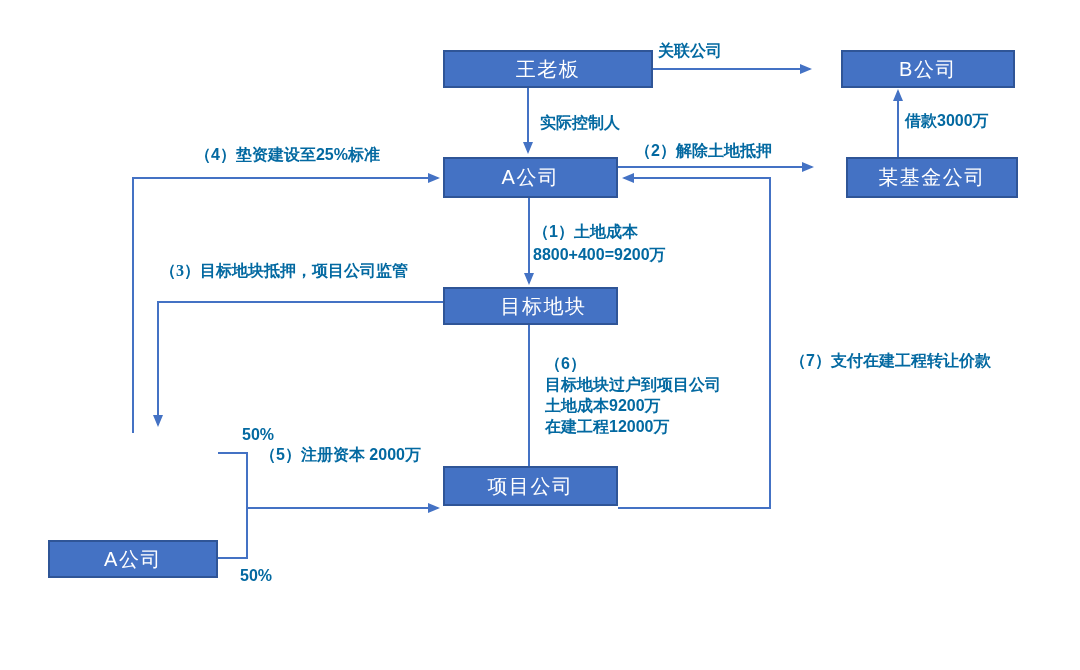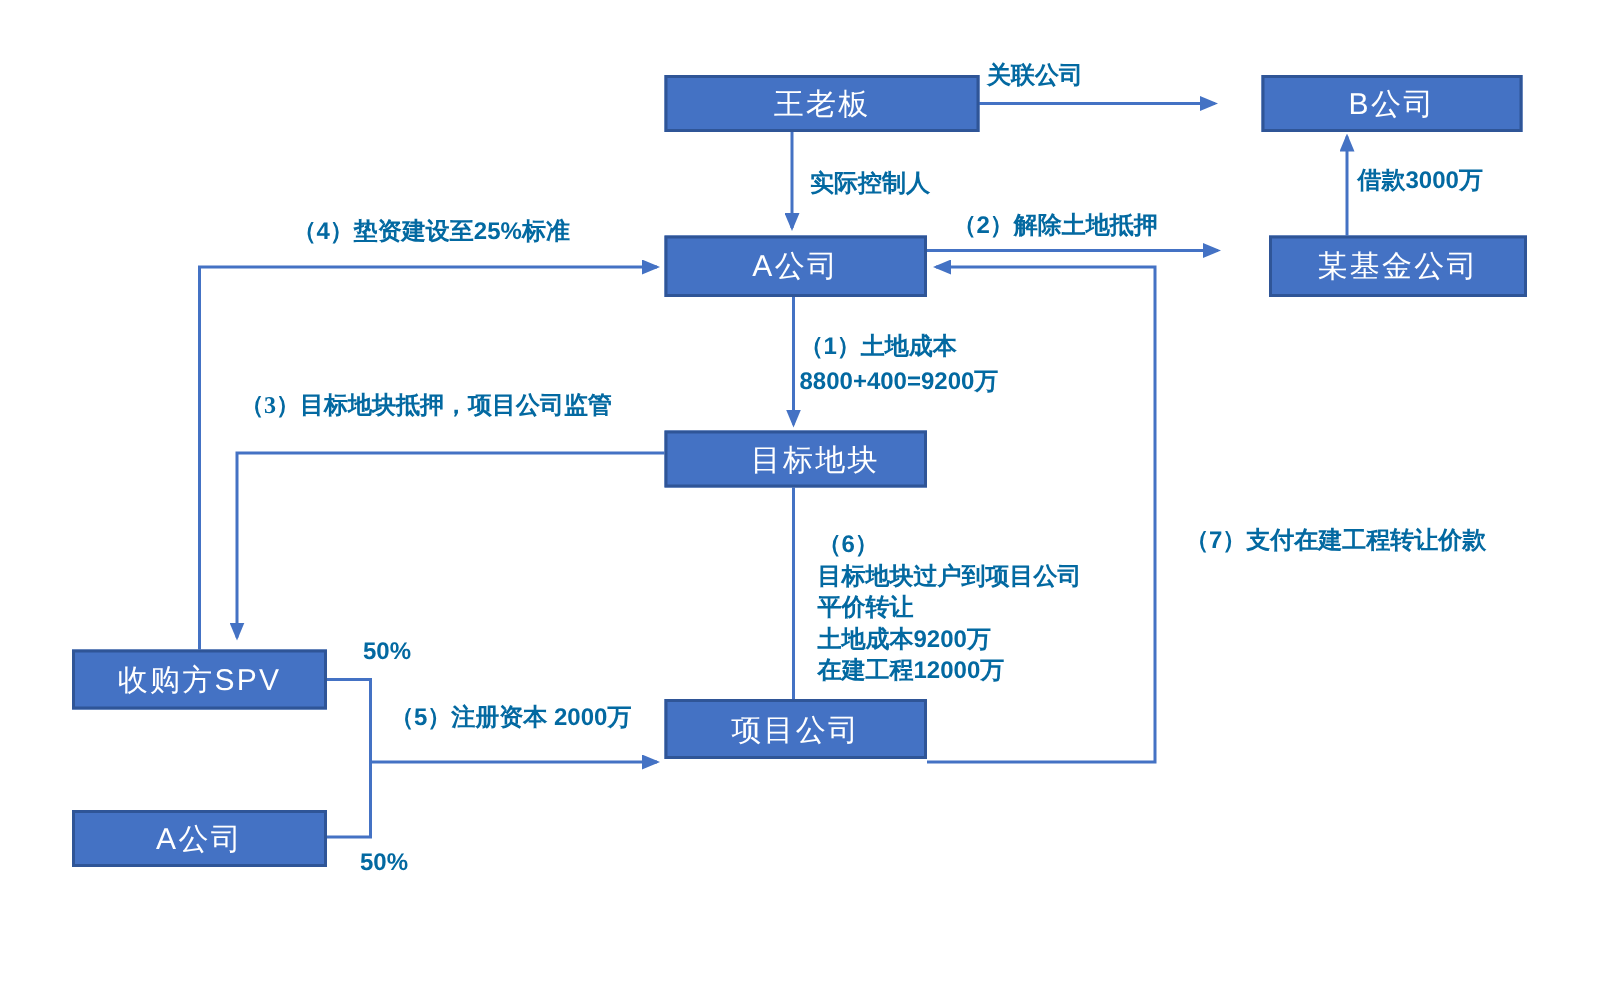--- a/index.html
+++ b/index.html
@@ -50,21 +50,21 @@
   .l-affil   { left: 658px; top: 40px;  }
   .l-ctrl    { left: 540px; top: 112px; }
   .l-loan    { left: 905px; top: 110px; }
   .l-s2      { left: 635px; top: 140px; }
   .l-s4      { left: 195px; top: 144px; }
   .l-s1      { left: 533px; top: 220px; line-height: 23px; }
   .l-s3      { left: 160px; top: 260px; font-family: Liberation Serif, serif; }
   .l-s7      { left: 790px; top: 306px; margin-top: 44px; }
   .l-s6      { left: 545px; top: 353px; }
   .l-pct1    { left: 242px; top: 424px; }
-  .l-s5      { left: 260px; top: 468px; }
+  .l-s5      { left: 260px; top: 444px; }
   .l-pct2    { left: 240px; top: 565px; }
 </style>
 </head>
 <body>
 
 <div class="canvas">
 
   <svg class="connectors" viewBox="0 0 1080 670">
     <defs>
       <marker id="arrowhead" markerUnits="userSpaceOnUse" markerWidth="12" markerHeight="10" refX="10" refY="5" orient="auto">
@@ -97,23 +97,20 @@
   </div>
   <div class="node n-fund">
     <span>某基金公司</span>
   </div>
   <div class="node n-land">
     <span>目标地块</span>
   </div>
   <div class="node n-project">
     <span>项目公司</span>
   </div>
-  <div class="node n-spv">
-    <span>收购方SPV</span>
-  </div>
   <div class="node n-aco2">
     <span>A公司</span>
   </div>
 
   <div class="lbl l-affil">关联公司</div>
   <div class="lbl l-ctrl">实际控制人</div>
   <div class="lbl l-loan">借款3000万</div>
   <div class="lbl l-s2">（2）解除土地抵押</div>
   <div class="lbl l-s4">（4）垫资建设至25%标准</div>
 
@@ -121,21 +118,20 @@
     <div>（1）土地成本</div>
     <div>8800+400=9200万</div>
   </div>
 
   <div class="lbl l-s3">（3）目标地块抵押，项目公司监管</div>
   <div class="lbl l-s7">（7）支付在建工程转让价款</div>
 
   <div class="lbl l-s6">
     <div>（6）</div>
     <div>目标地块过户到项目公司</div>
-    <div>平价转让</div>
     <div>土地成本9200万</div>
     <div>在建工程12000万</div>
   </div>
 
   <div class="lbl l-pct1">50%</div>
   <div class="lbl l-s5">（5）注册资本 2000万</div>
   <div class="lbl l-pct2">50%</div>
 
 </div>
 

